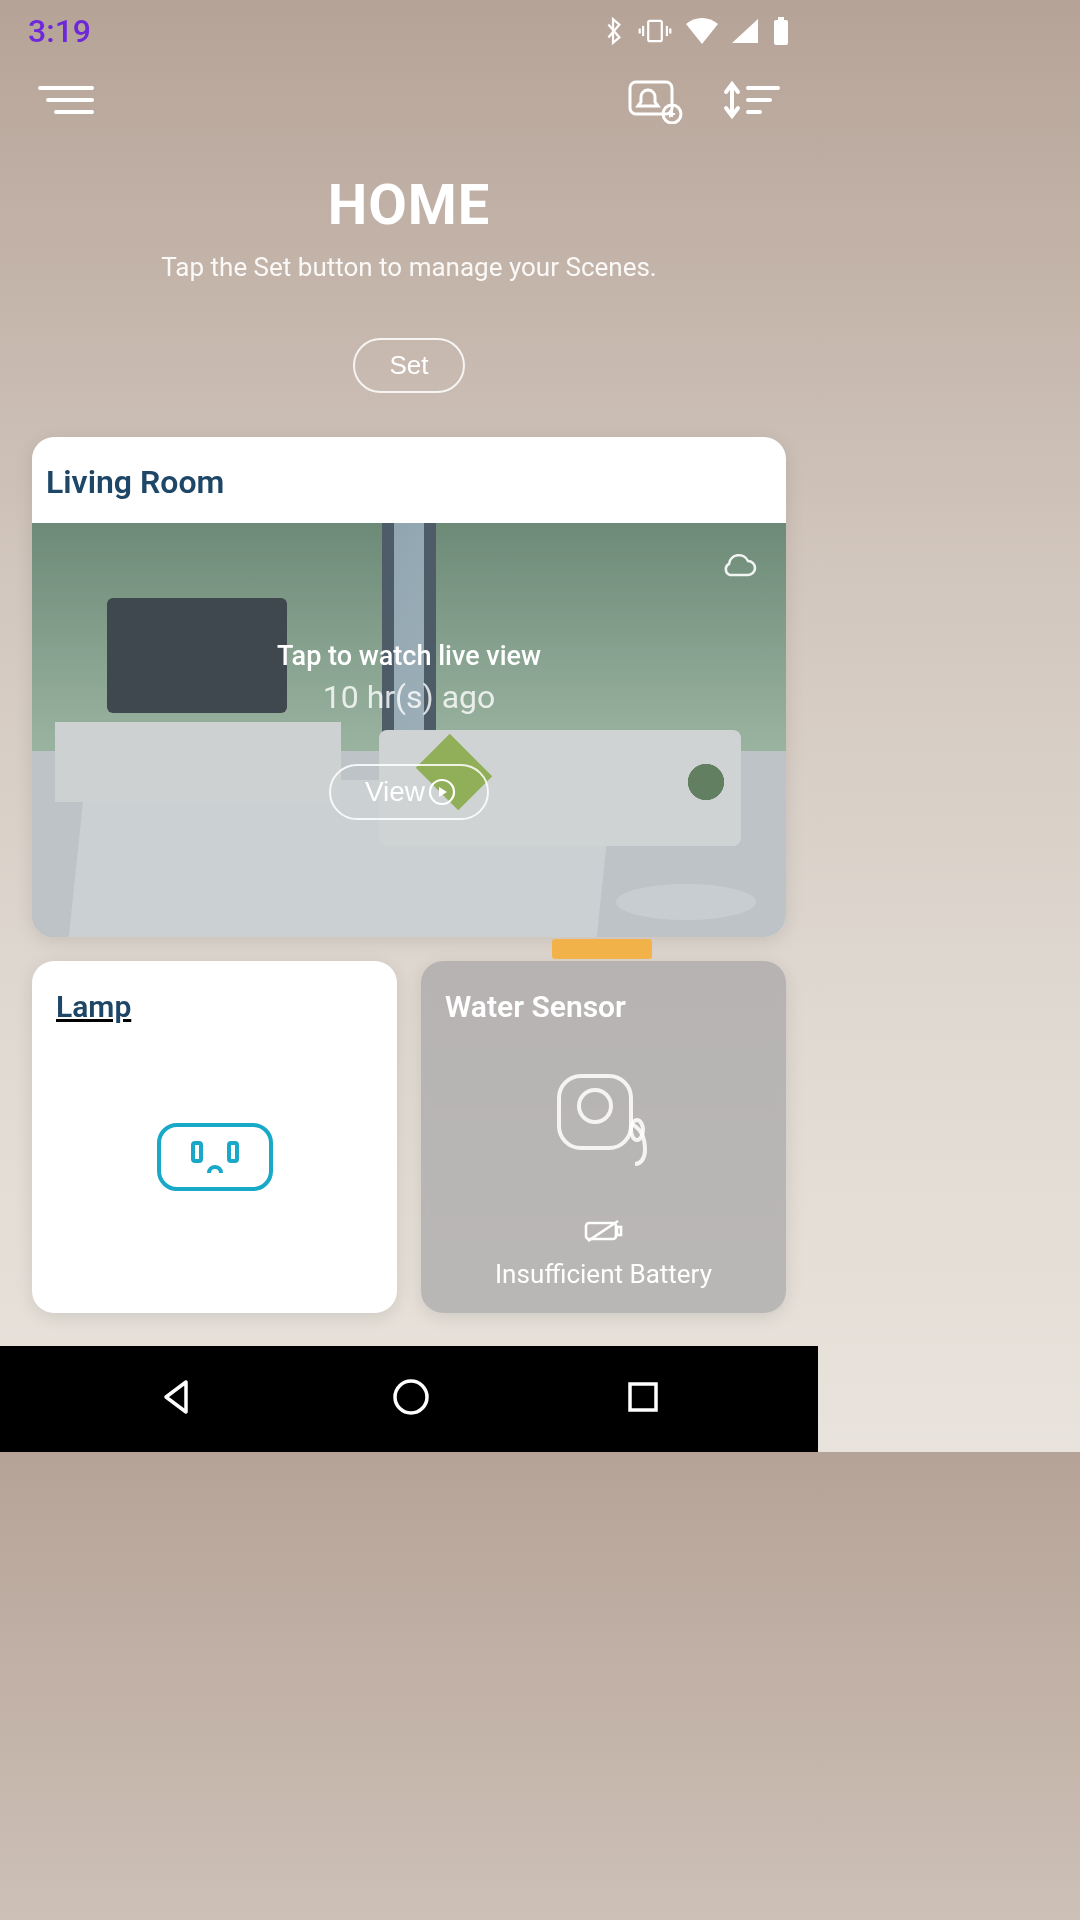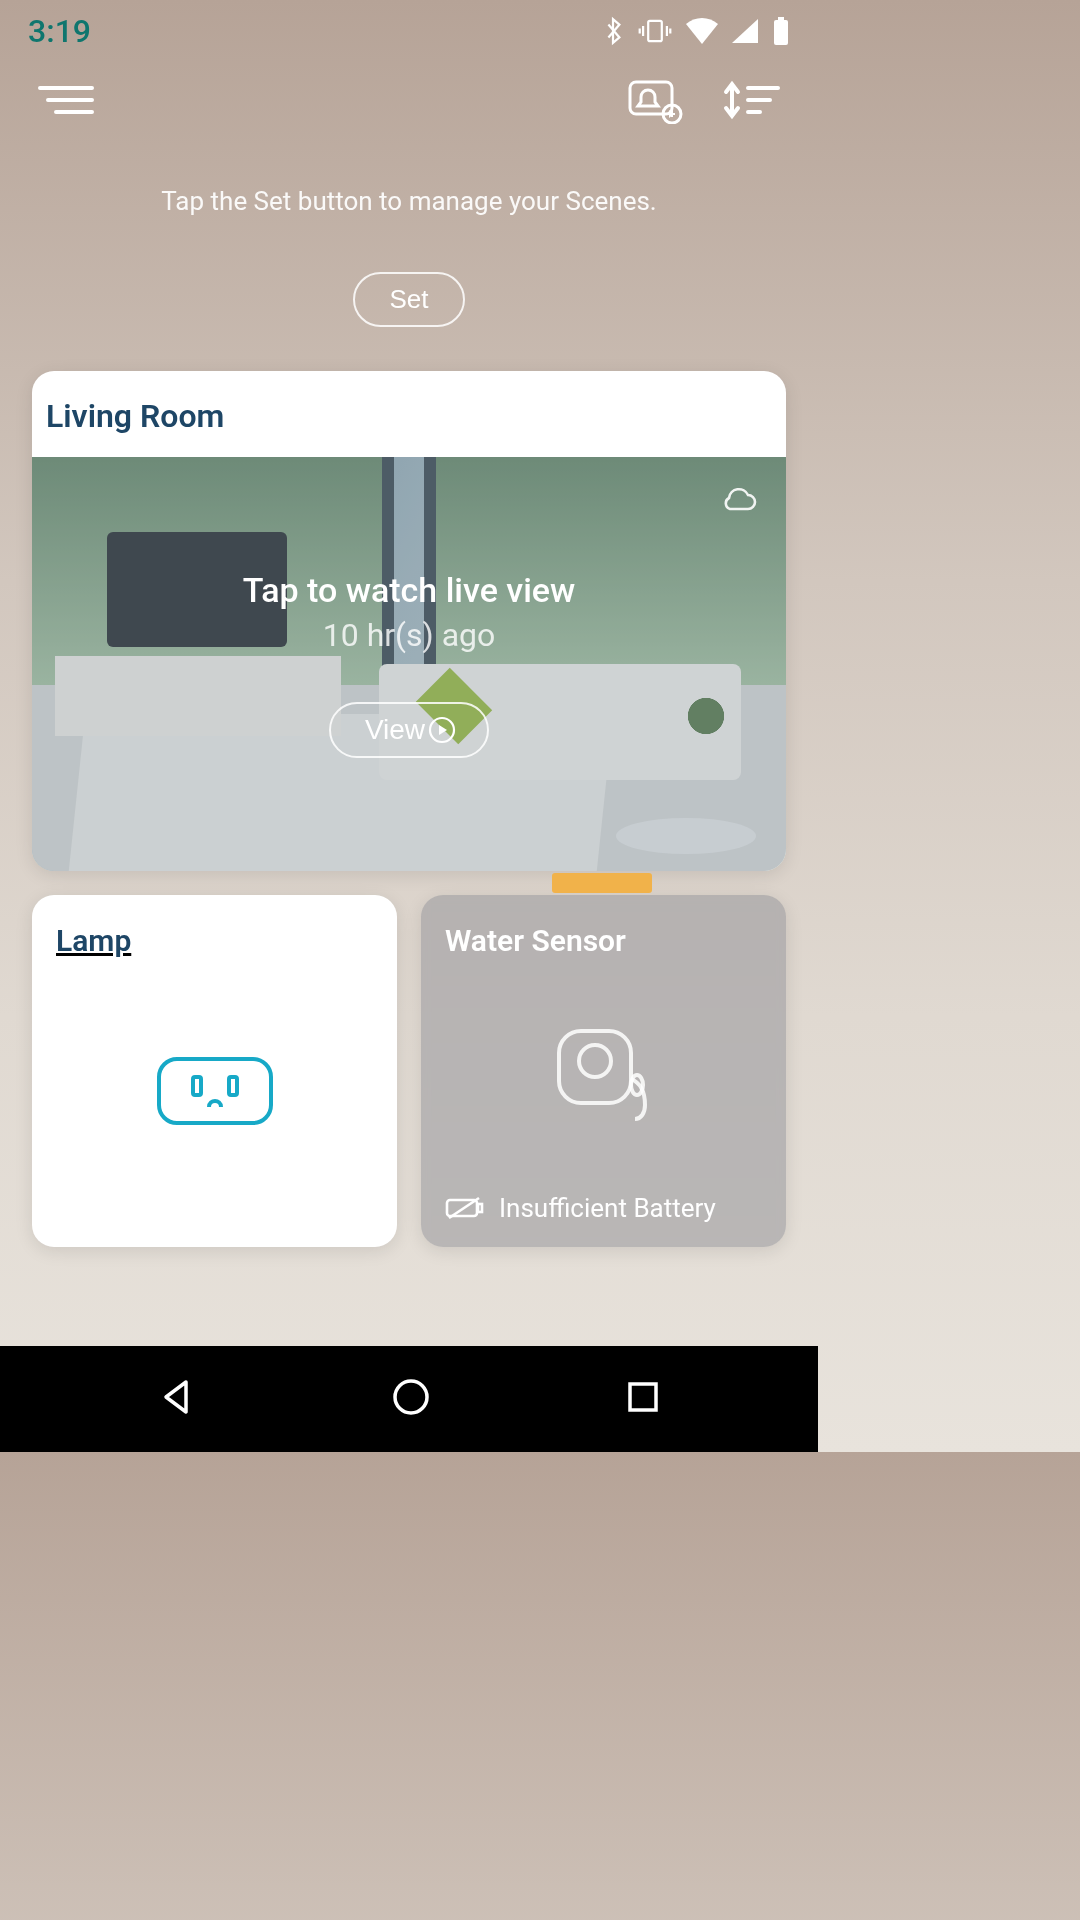--- a/index.html
+++ b/index.html
@@ -9,21 +9,21 @@
     position: relative;
   }
 
   
   .status-bar {
     height: 62px;
     display: flex;
     align-items: center;
     justify-content: space-between;
     padding: 0 28px;
-    color: #0f766e;
+    color: #6d28d9;
   }
   .status-time { font-size: 32px; font-weight: 500; }
   .status-icons { display: flex; align-items: center; gap: 14px; }
   .status-icons svg { display: block; }
 
   
   .app-bar {
     height: 80px;
     display: flex;
     align-items: center;
@@ -89,21 +89,21 @@
 
   .live-content {
     position: absolute;
     left: 0; right: 0; top: 0; bottom: 0;
     display: flex;
     flex-direction: column;
     align-items: center;
     justify-content: center;
     color: #fff;
   }
-  .live-label { font-size: 34px; font-weight: 500; }
+  .live-label { font-size: 27px; font-weight: 500; }
   .live-time { font-size: 32px; margin-top: 6px; color: rgba(255,255,255,0.8);}
   .view-btn {
     margin-top: 48px;
     border: 2px solid rgba(255,255,255,0.85);
     border-radius: 999px;
     padding: 10px 30px 10px 34px;
     display: flex; align-items: center; gap: 2px;
     font-size: 28px;
     color: #fff;
     background: transparent;
@@ -132,21 +132,21 @@
   .small-title { font-size: 30px; font-weight: 600; }
   .small-title.dark { color:#1e4666; }
   .small-title.light-t { color:#fff; }
   .small-center {
     flex:1; display:flex; align-items:center; justify-content:center;
   }
   .small-footer {
     display:flex; align-items:center; gap:14px; font-size: 26px;
   }
   .small-footer.dark { color:#333; }
-  .small-footer.light-t { color:#fff; }
+  .small-footer.light-t { color:#fff;flex-direction:column; }
   .power-btn {
     margin-left:auto;
     width:64px; height:64px; border-radius:50%;
     background: radial-gradient(circle at 50% 40%, #6ed66a, #2fb44a);
     display:flex; align-items:center; justify-content:center;
     box-shadow: 0 3px 8px rgba(0,0,0,0.18);
   }
 
   
   .nav-bar {
@@ -205,20 +205,21 @@
     <div>
       <svg width="62" height="44" viewBox="0 0 62 44" fill="none" stroke="#fff" stroke-width="4" stroke-linecap="round">
           <path d="M12 6v32M6 14l6-8 6 8M6 30l6 8 6-8"></path>
           <path d="M28 10h30M28 22h22M28 34h12"></path>
         </svg>
     </div>
   </div>
 </div>
 
 <div class="hero">
+  <div class="hero-title">HOME</div>
   <div class="hero-sub">Tap the Set button to manage your Scenes.</div>
   <button class="set-btn"><span>Set</span></button>
 </div>
 
 <div class="cards">
 
   <div class="room-card">
     <div class="card-header">Living Room</div>
     <div class="live-view">
       <div class="scene-window left"></div>

